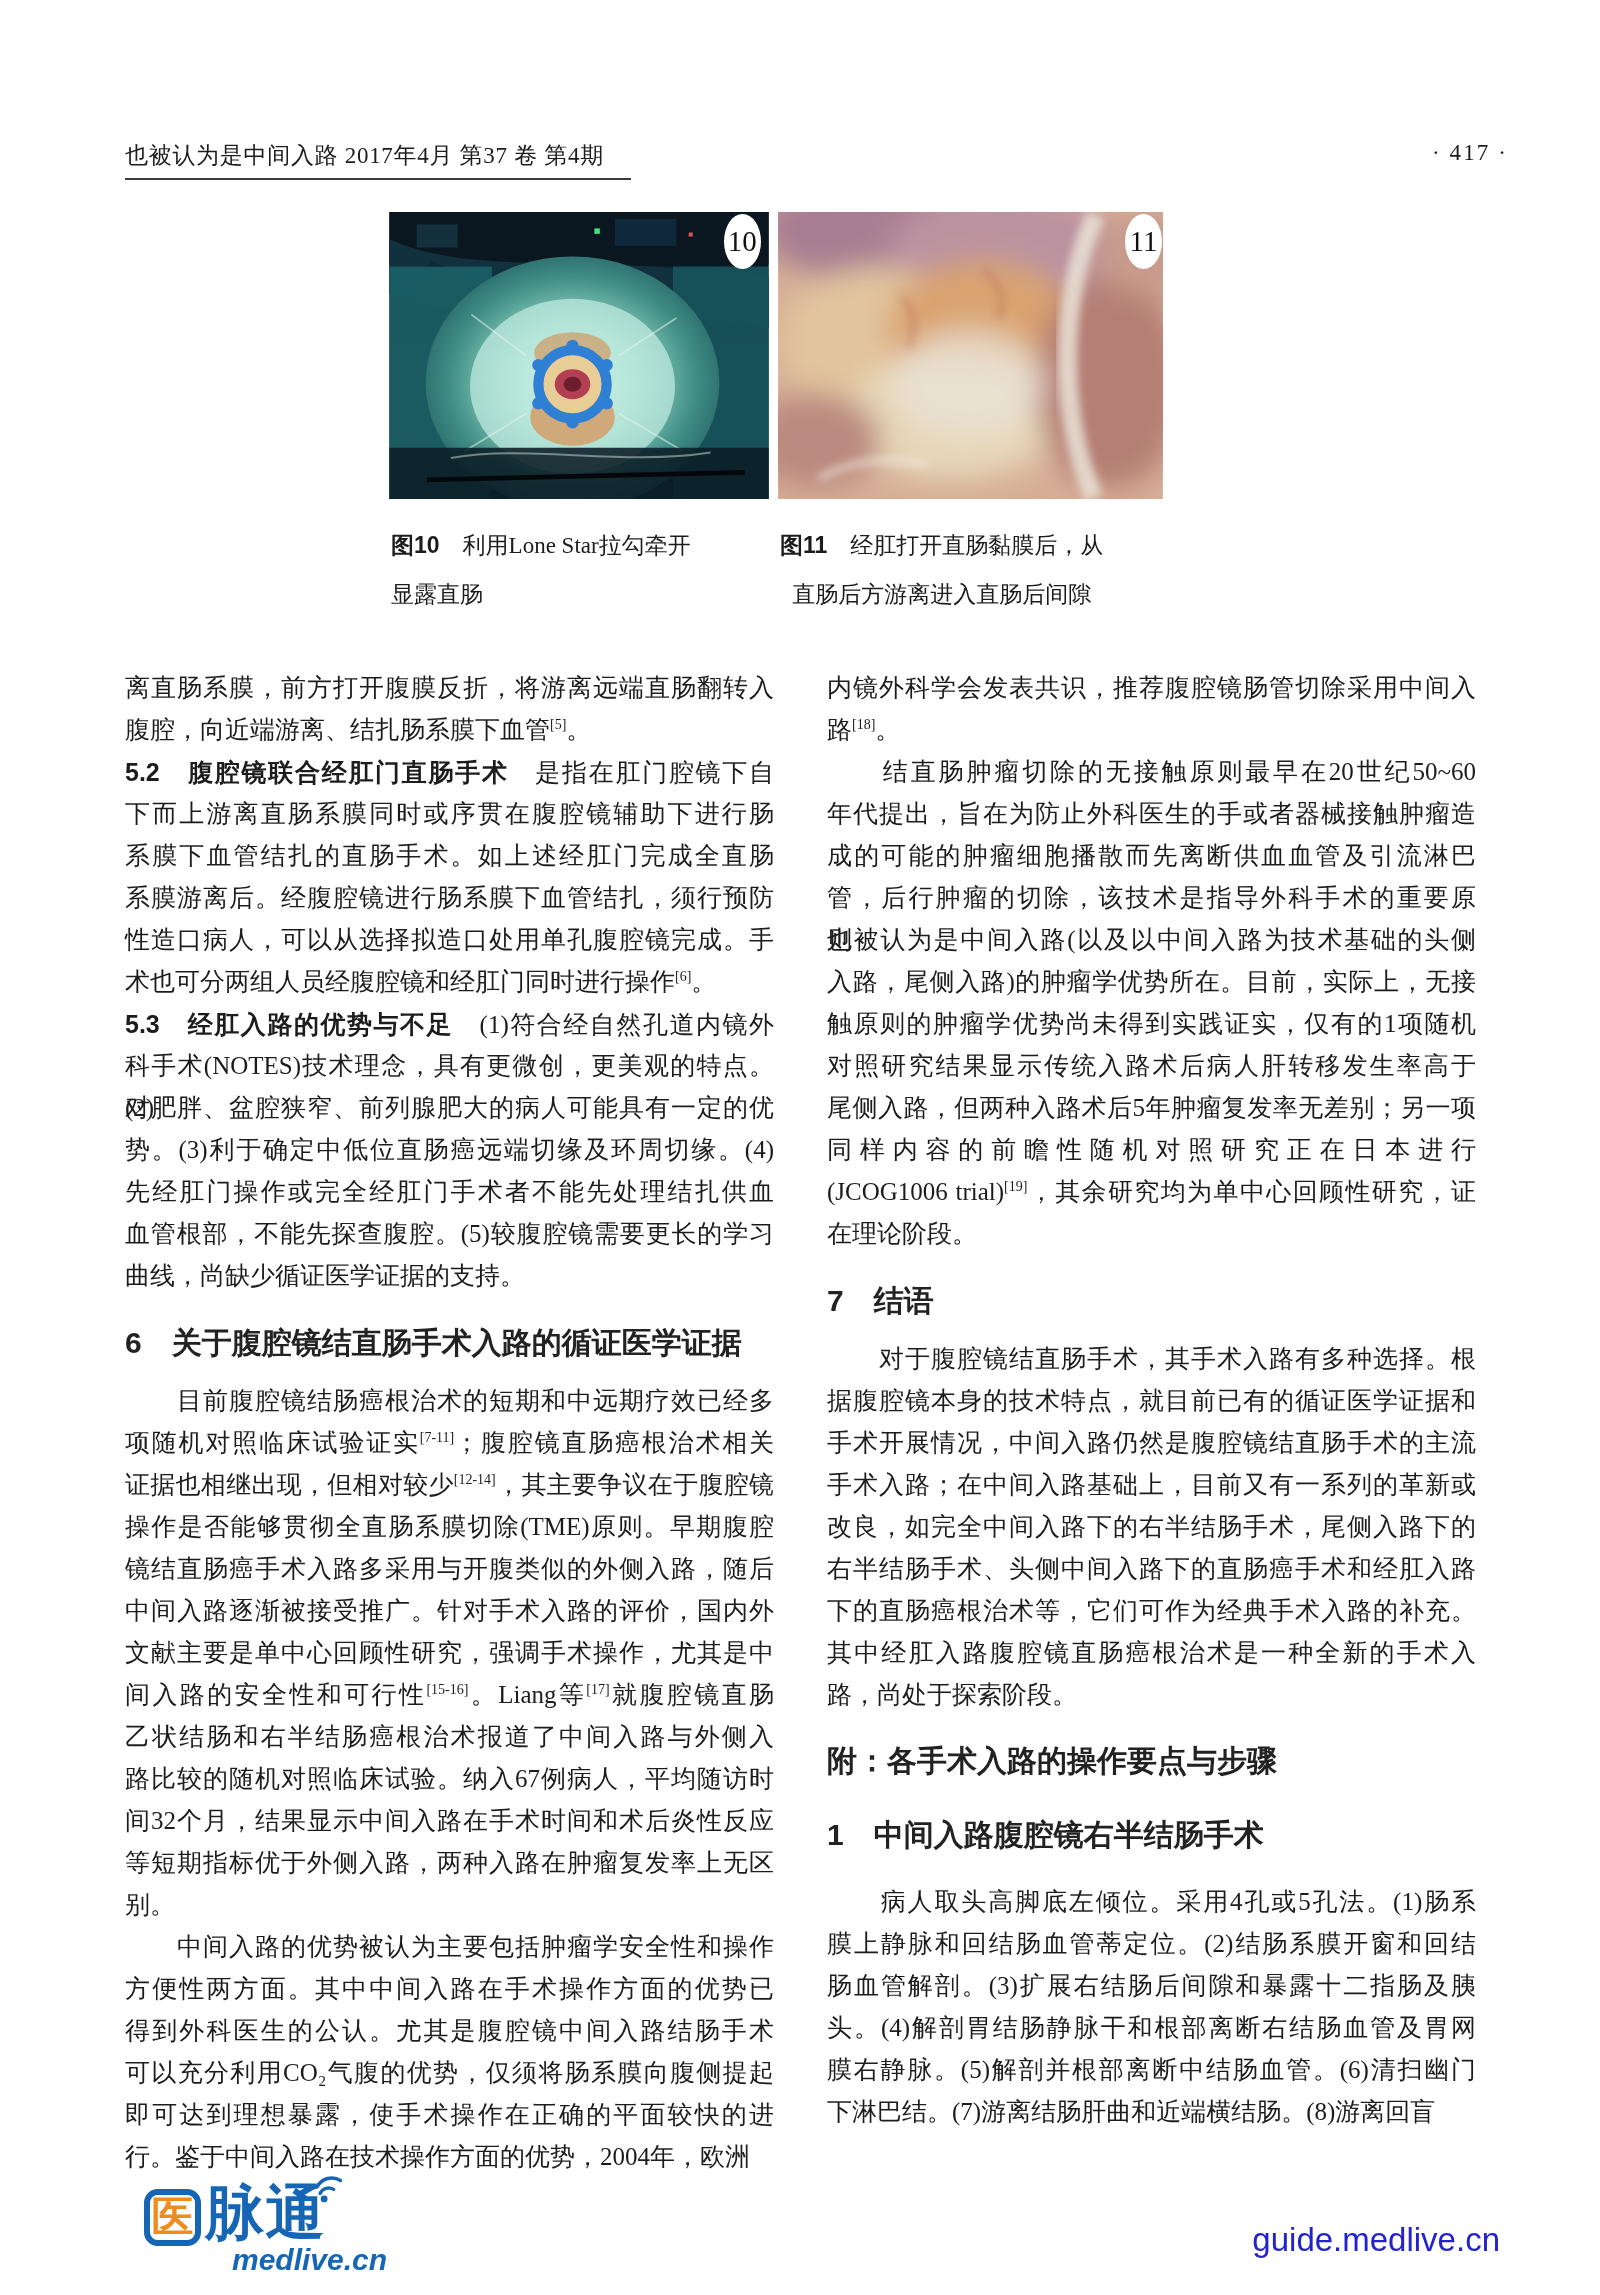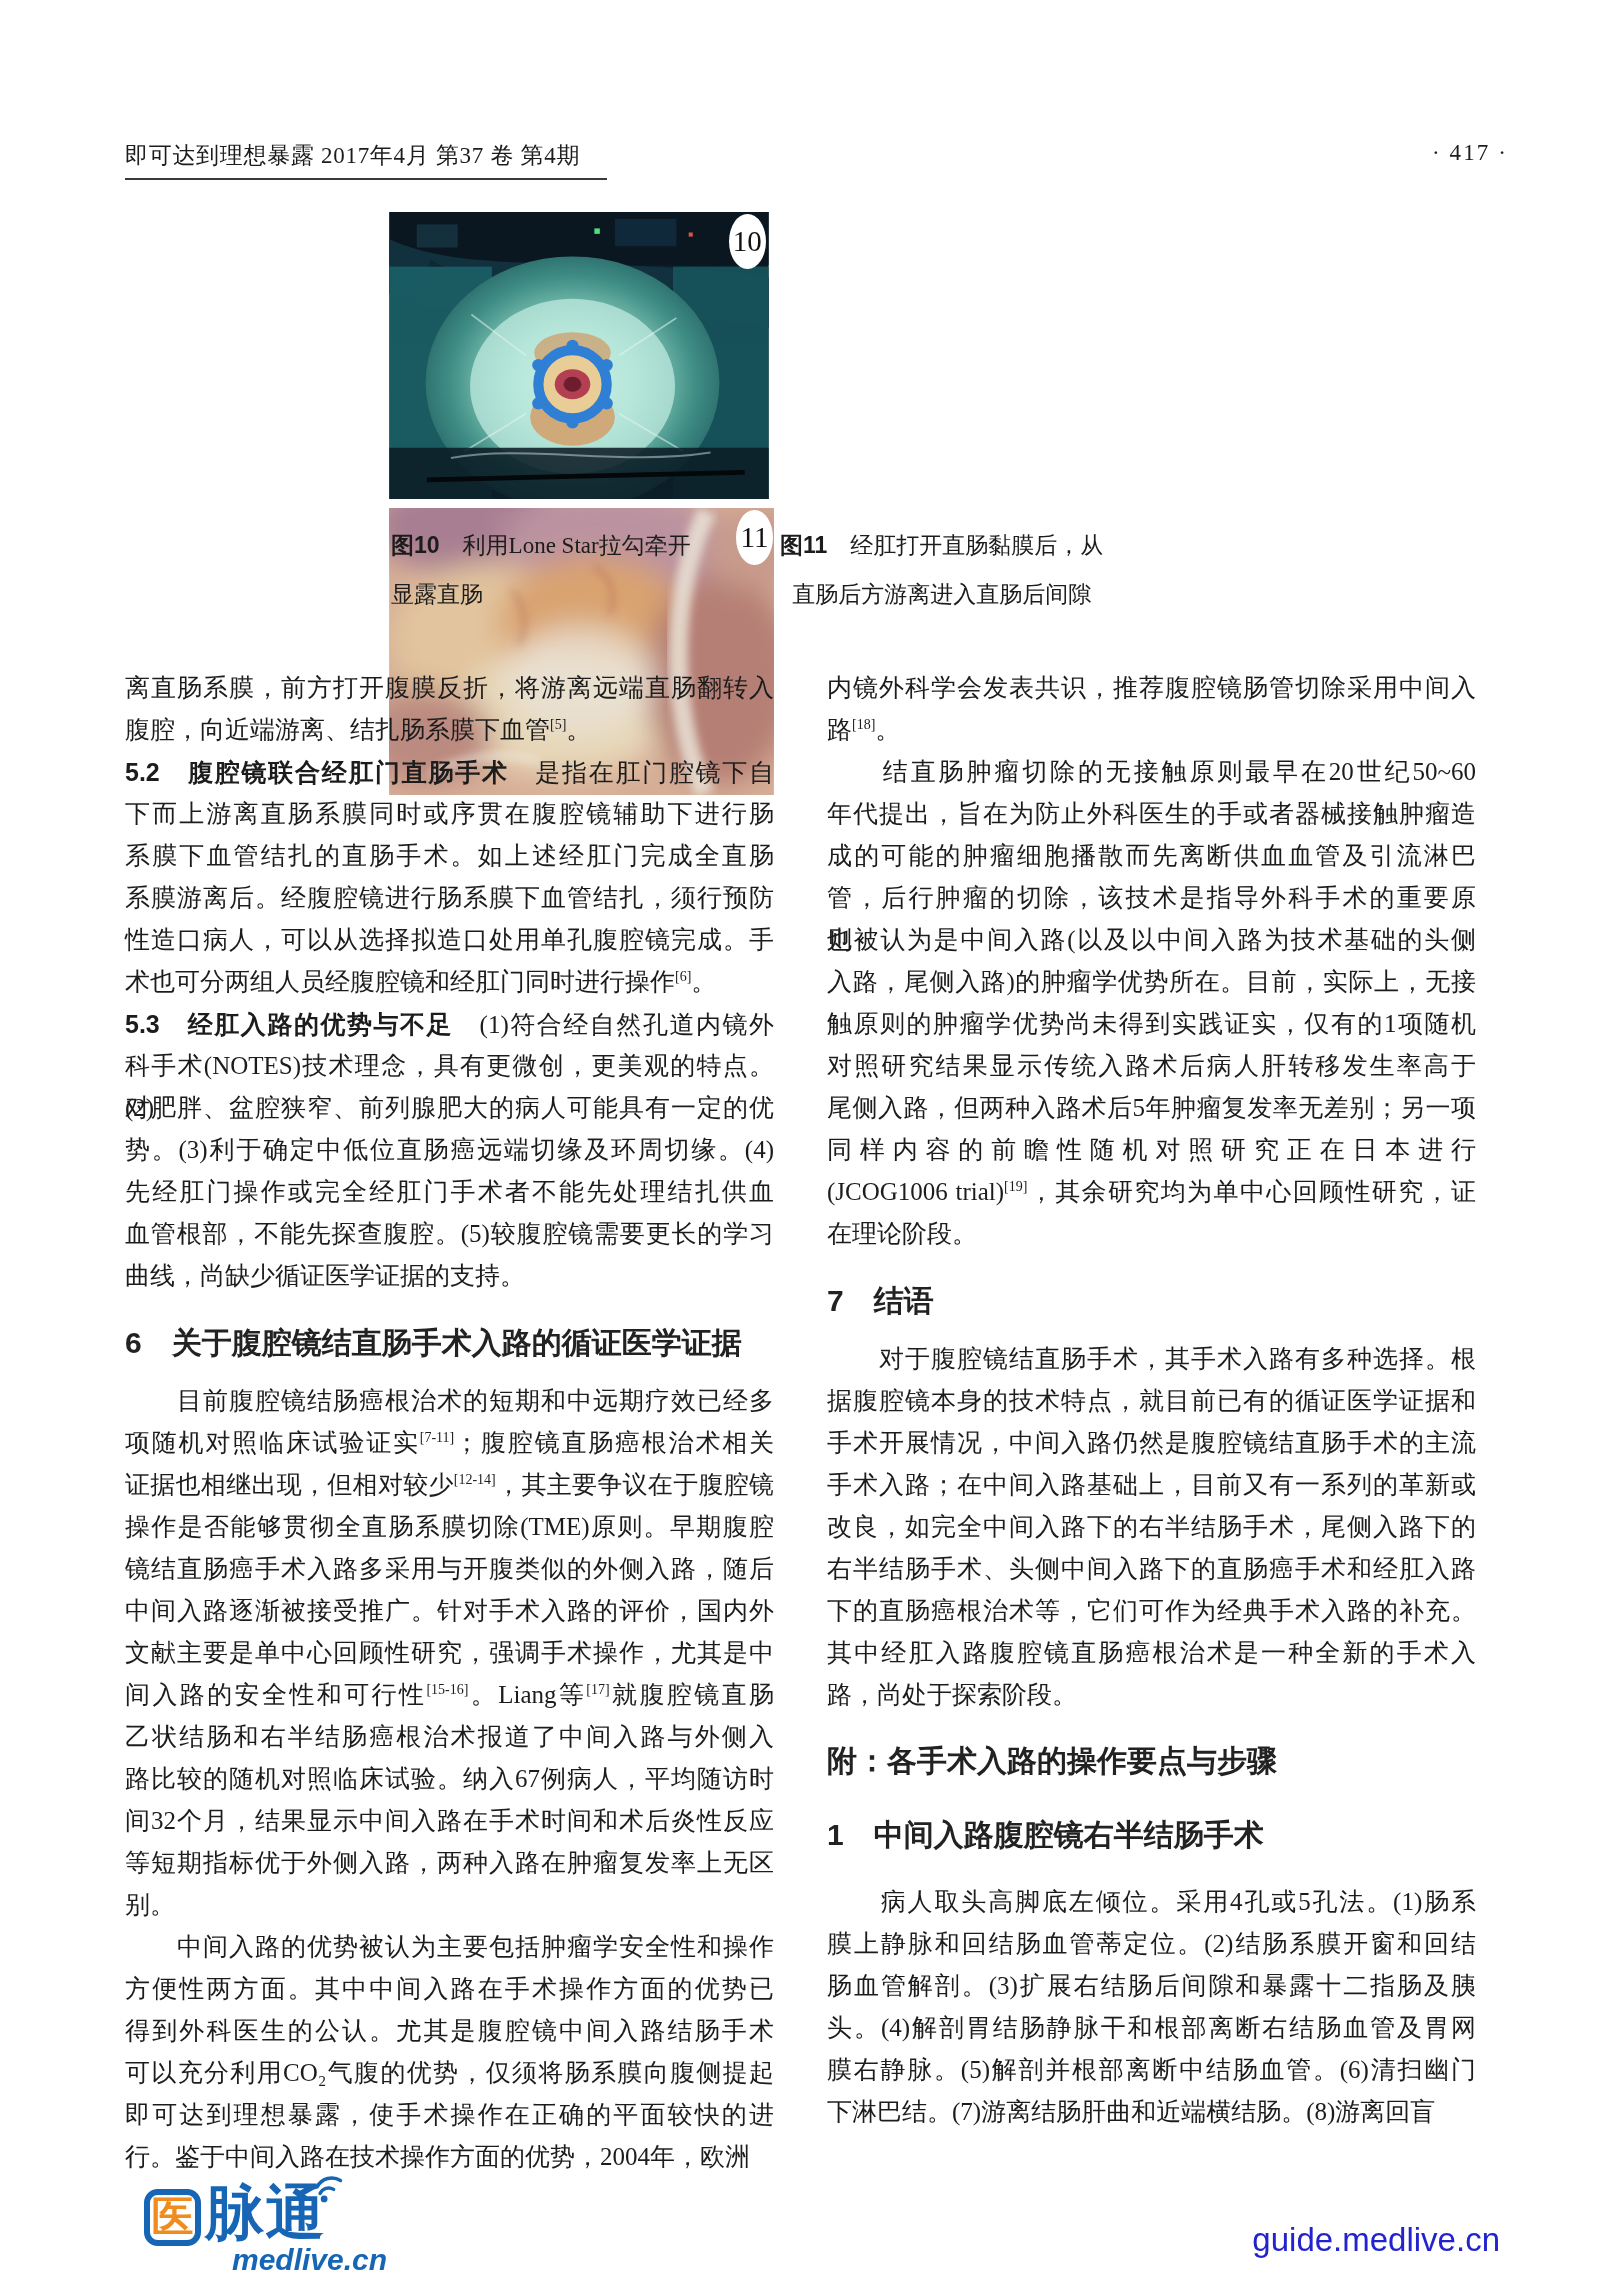--- a/index.html
+++ b/index.html
@@ -6,21 +6,21 @@
   body{
     width:1600px;height:2295px;position:relative;background:#ffffff;
     font-family:"Liberation Serif","DejaVu Serif",serif;color:#1c1c1c;
     overflow:hidden;
   }
   
   .header{position:absolute;top:140px;left:125px;right:92px;display:flex;justify-content:space-between;align-items:flex-start;}
   .journal{font-size:23px;letter-spacing:0.7px;border-bottom:2.1px solid #3a3a3a;padding-bottom:6.8px;padding-right:27px;}
   .pageno{font-size:23px;letter-spacing:2.1px;}
   
-  .figures{position:absolute;left:389px;top:212px;display:flex;gap:9px;flex-direction:column;}
+  .figures{position:absolute;left:389px;top:212px;display:flex;gap:9px;}
   .fig{position:relative;height:287px;overflow:hidden;}
   .fig svg{display:block;}
   .badge{
     position:absolute;top:2.1px;background:#ffffff;color:#111;
     width:37px;height:55px;border-radius:50%;display:flex;align-items:center;justify-content:center;
     font-size:29px;font-family:"Liberation Serif",serif;
   }
   .fig10 .badge{right:8.2px;}
   .fig11 .badge{right:1px;}
   
@@ -60,21 +60,21 @@
   }
   .guide-link{
     position:absolute;right:100px;top:2221px;color:var(--link-blue);
     font-family:"Liberation Sans","DejaVu Sans",sans-serif;font-size:33px;text-decoration:none;
   }
 </style>
 </head>
 <body>
 
 <div class="header">
-  <span class="journal">即可达到理想暴露 2017年4月 第37 卷 第4期</span>
+  <span class="journal">也被认为是中间入路 2017年4月 第37 卷 第4期</span>
   <span class="pageno">· 417 ·</span>
 </div>
 
 <div class="figures">
 
   <div class="fig fig10">
     <svg width="380" height="287" viewBox="0 0 555 420">
       <defs>
         <radialGradient id="glow10" cx="50%" cy="50%" r="60%">
           <stop offset="0%" stop-color="#eafcf4"></stop>

